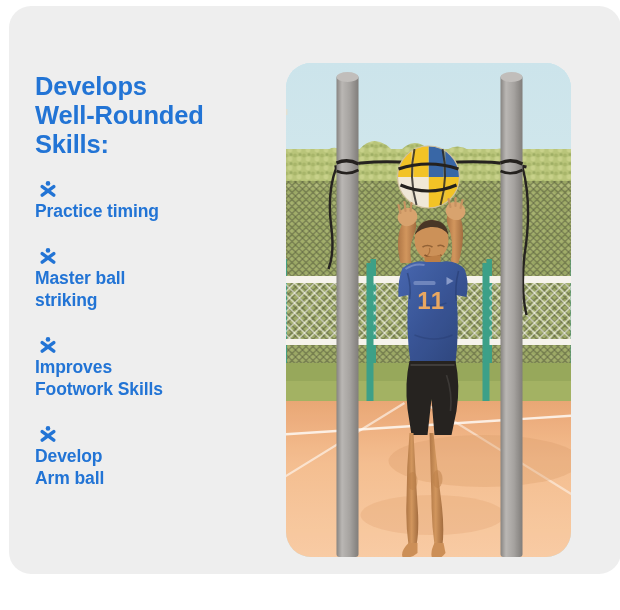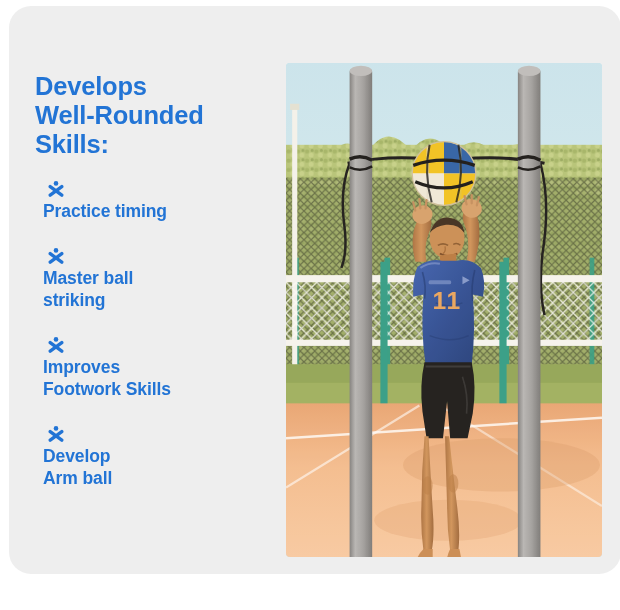--- a/index.html
+++ b/index.html
@@ -42,21 +42,21 @@
     margin: 0 0 0 0;
     white-space: pre-line;
   }
 
   .bullet-list {
     margin: 22px 0 0 0;
     padding: 0;
     list-style: none;
   }
   .bullet-item {
-    margin: 0 0 26px 8px;
+    margin: 0 0 26px 0;
     padding: 0;
   }
   .bullet-item:last-child { margin-bottom: 0; }
 
   .bullet-mark {
     display: block;
     width: 18px;
     height: 16px;
     margin: 0 0 3px 4px;
     position: relative;
@@ -71,23 +71,23 @@
     line-height: 22px;
     letter-spacing: -0.1px;
     white-space: pre-line;
   }
 
   
   .photo {
     position: absolute;
     left: 277px;
     top: 57px;
-    width: 316px;
+    width: 285px;
     height: 494px;
-    border-radius: 4px;
+    border-radius: 25px;
     overflow: hidden;
     background: #bfe3ef;
   }
   .photo svg { display: block; width: 100%; height: 100%; }
 </style>
 </head>
 <body>
 
 <div class="card">
 

